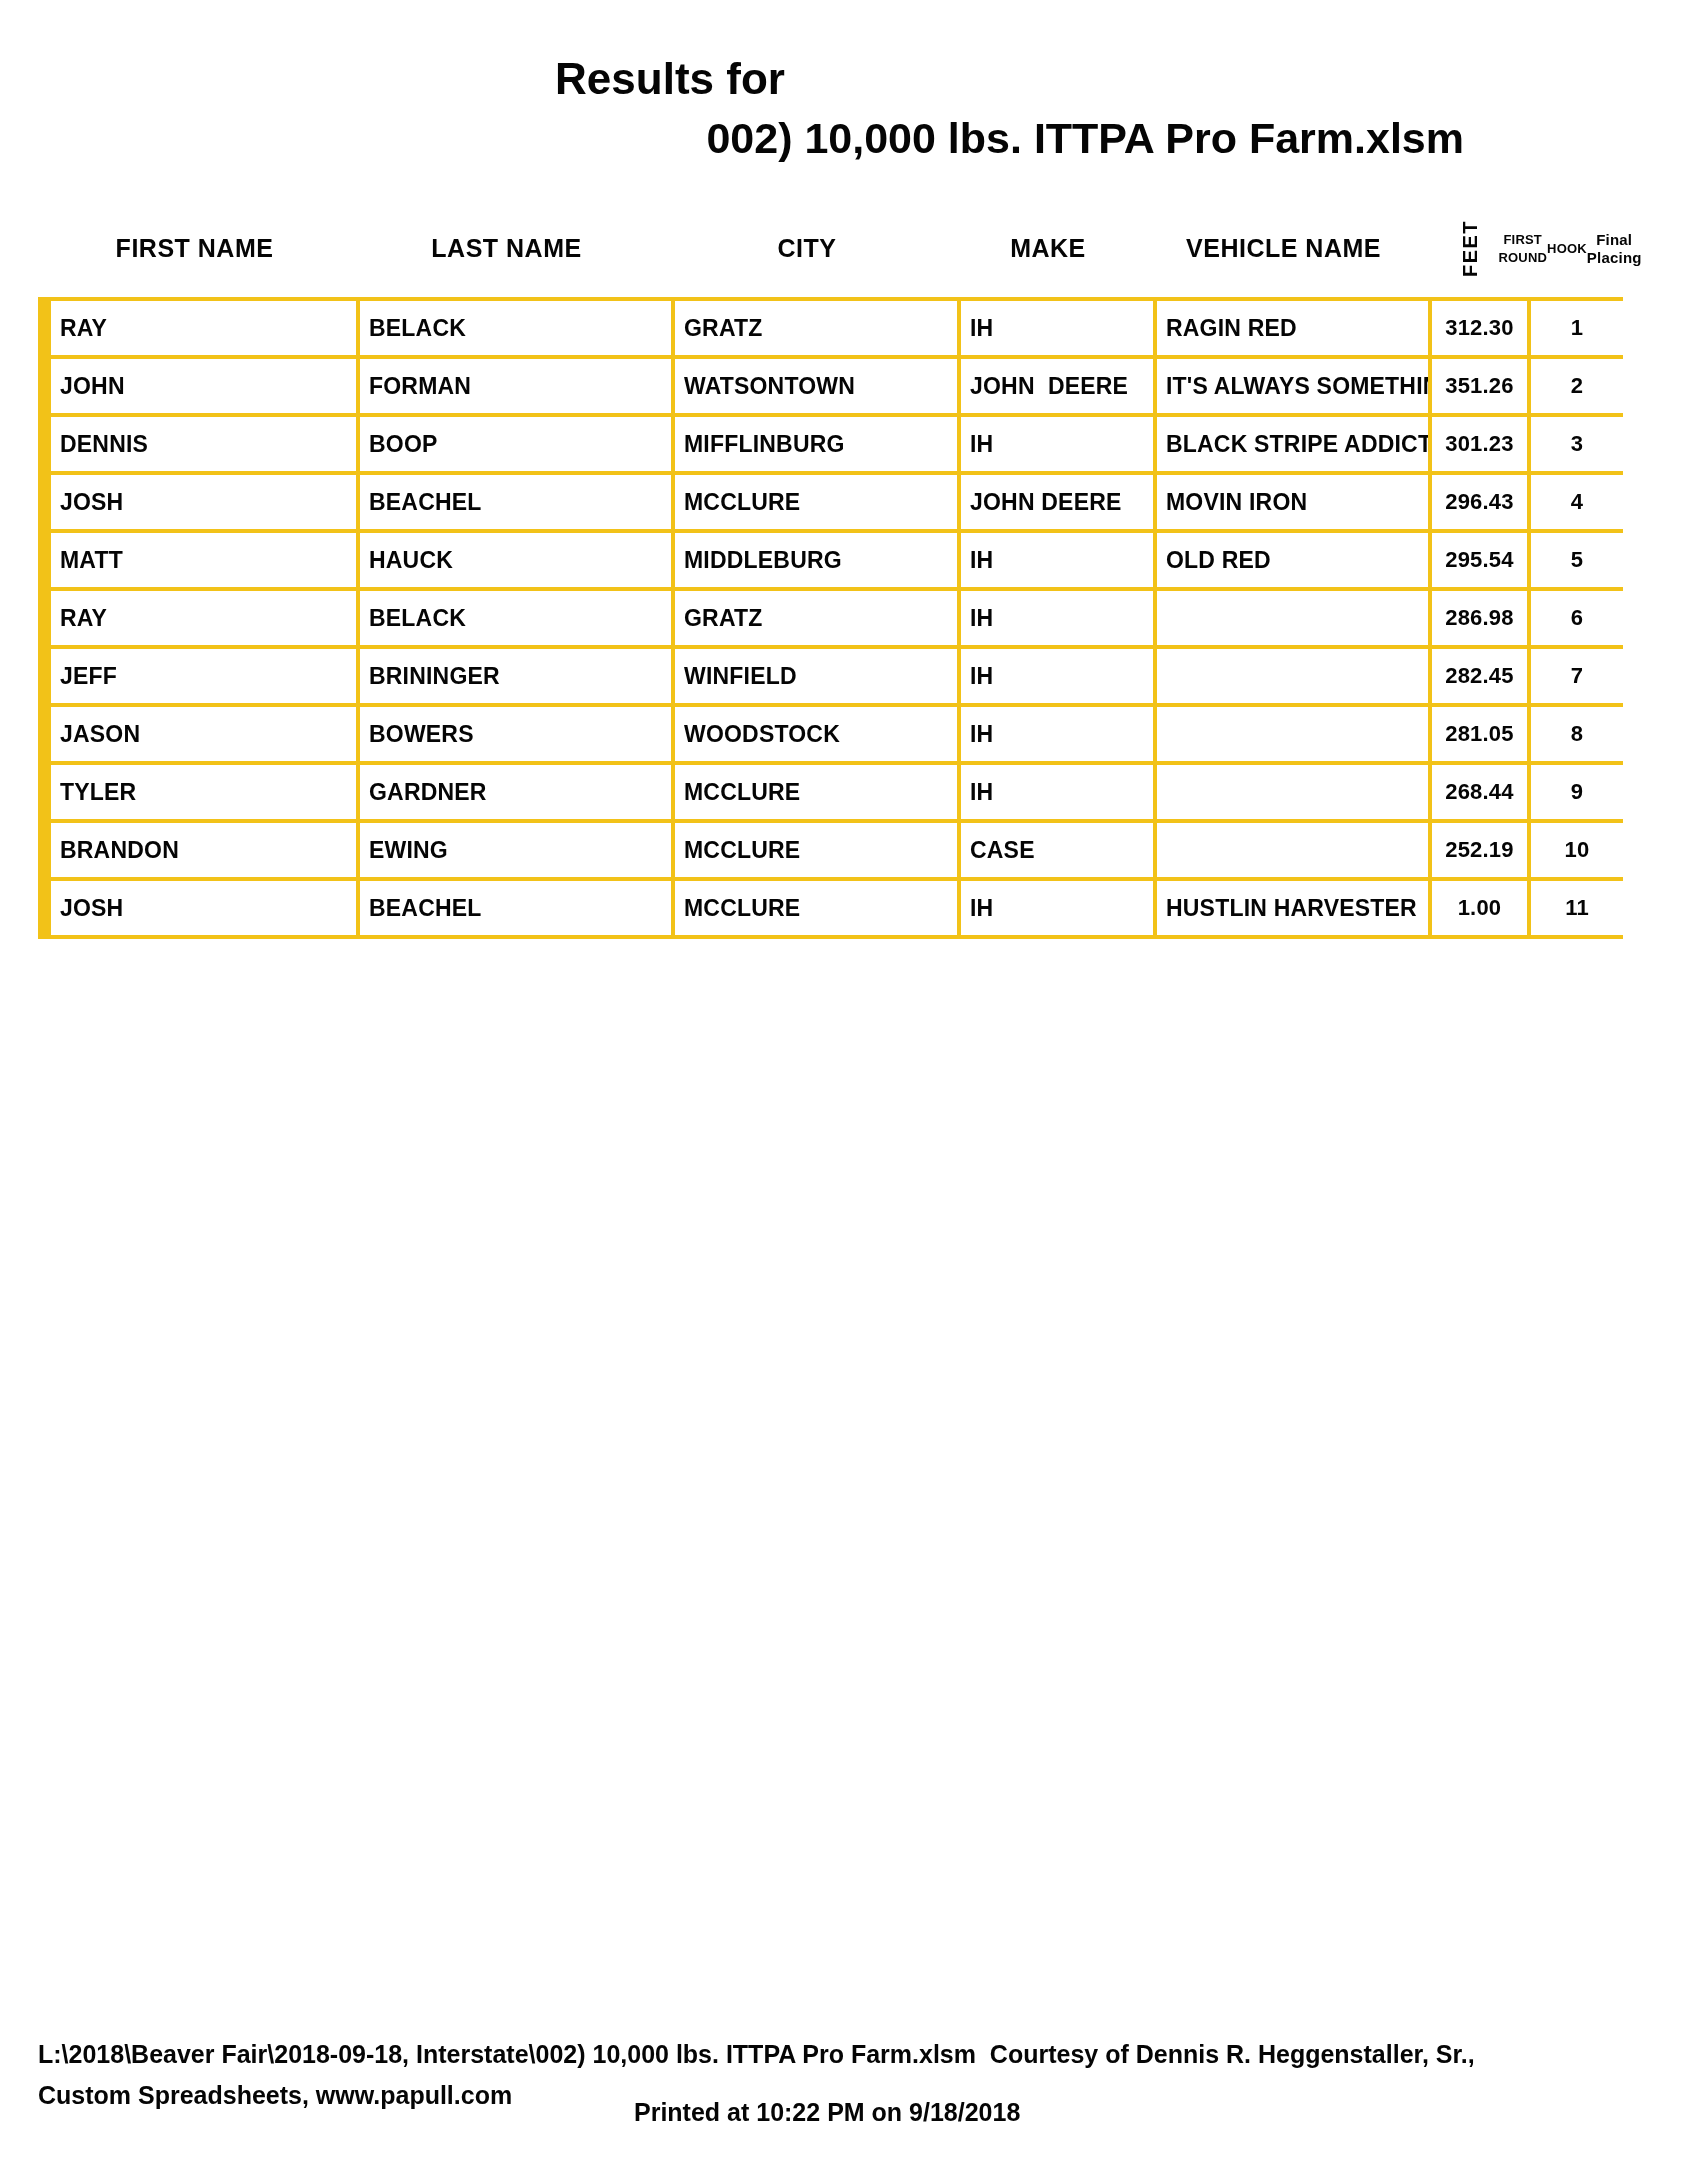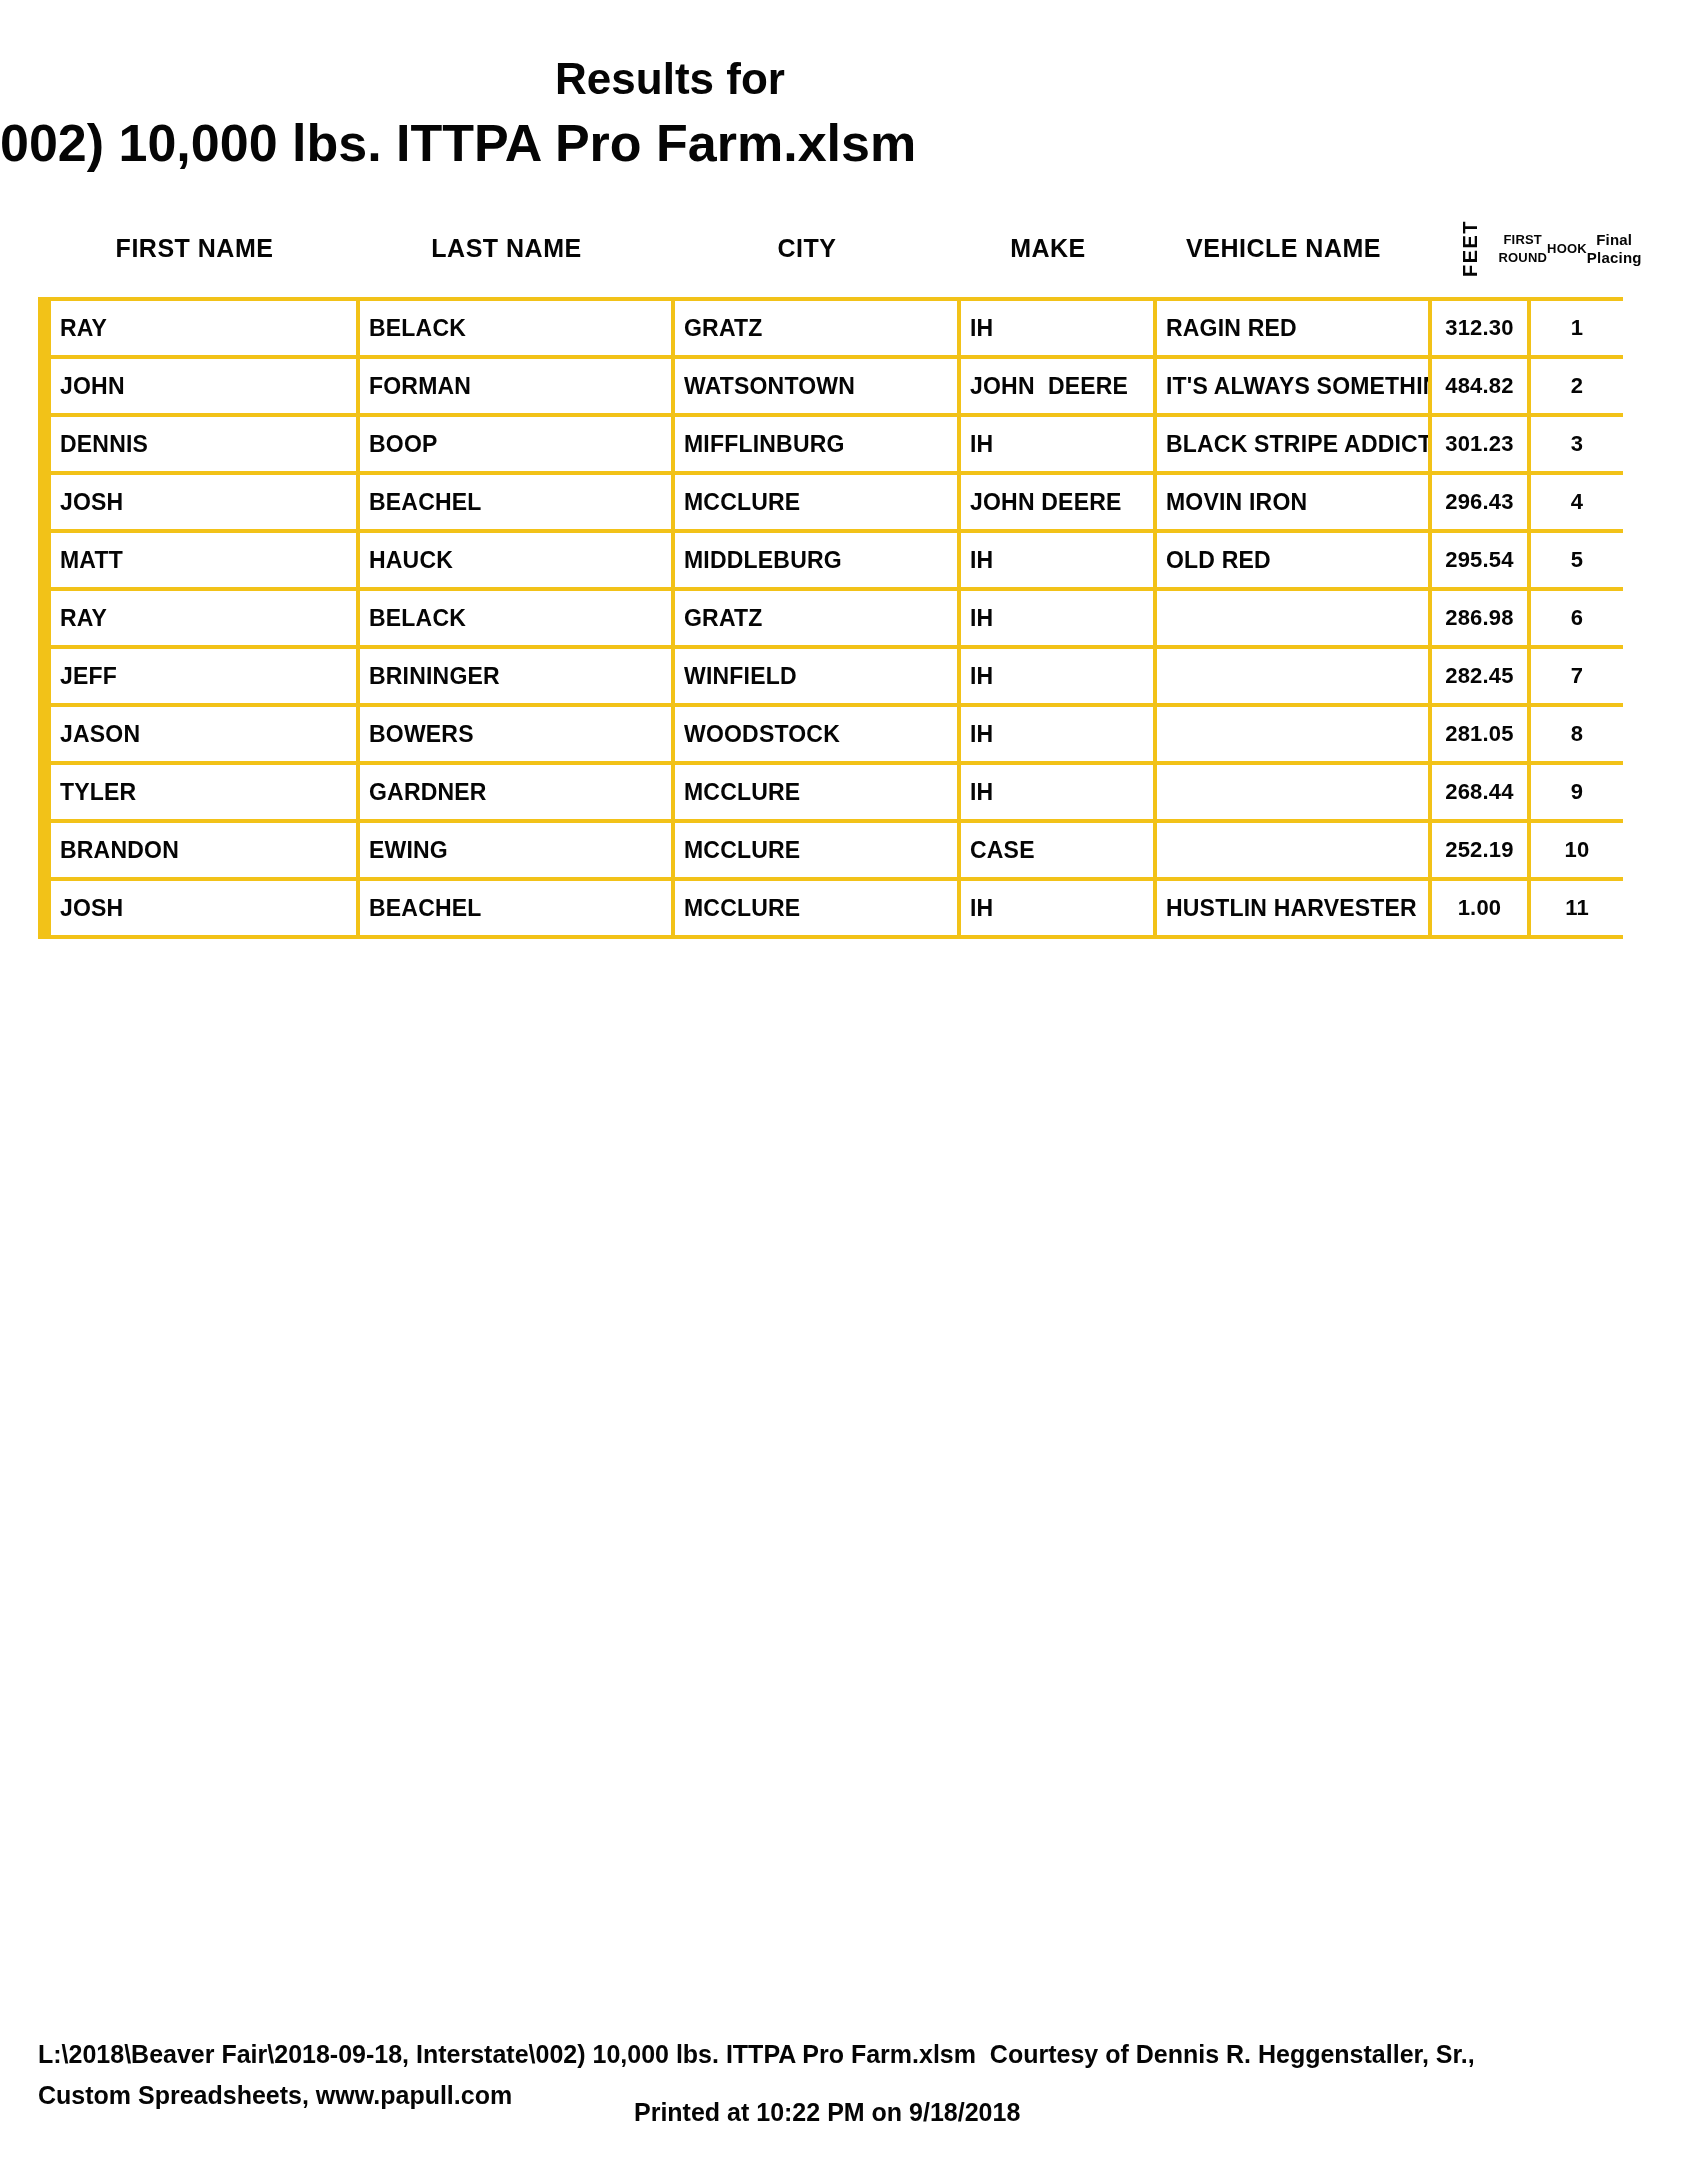--- a/index.html
+++ b/index.html
@@ -12,21 +12,21 @@
     font-weight:bold;
     color:#050505;
     overflow:hidden;
   }
   .title1{
     position:absolute; top:57px; left:0; width:1340px;
     text-align:center; font-size:44px; line-height:1;
   }
   .title2{
     position:absolute; top:117px; left:0; width:1464px;
-    text-align:left; font-size:52px; line-height:1;
+    text-align:right; font-size:43px; line-height:1;
   }
   .hdr-row{
     position:absolute; left:38px; top:208px; height:81px;
     display:grid;
     grid-template-columns:305px 311px 282px 192px 271px 95px 96px;
     gap:4px; padding-left:4px;
   }
   .hcell{
     display:flex; align-items:center; justify-content:center;
     font-size:25px; letter-spacing:0.5px; text-align:center;
@@ -103,21 +103,21 @@
       <div class="cell col-city">GRATZ</div>
       <div class="cell col-make">IH</div>
       <div class="cell col-vehicle-name">RAGIN RED</div>
       <div class="cell col-feet">312.30</div>
       <div class="cell col-place">1</div>
       <div class="cell col-first-name">JOHN</div>
       <div class="cell col-last-name">FORMAN</div>
       <div class="cell col-city">WATSONTOWN</div>
       <div class="cell col-make">JOHN  DEERE</div>
       <div class="cell col-vehicle-name">IT'S ALWAYS SOMETHING</div>
-      <div class="cell col-feet">484.82</div>
+      <div class="cell col-feet">351.26</div>
       <div class="cell col-place">2</div>
       <div class="cell col-first-name">DENNIS</div>
       <div class="cell col-last-name">BOOP</div>
       <div class="cell col-city">MIFFLINBURG</div>
       <div class="cell col-make">IH</div>
       <div class="cell col-vehicle-name">BLACK STRIPE ADDICTION</div>
       <div class="cell col-feet">301.23</div>
       <div class="cell col-place">3</div>
       <div class="cell col-first-name">JOSH</div>
       <div class="cell col-last-name">BEACHEL</div>

